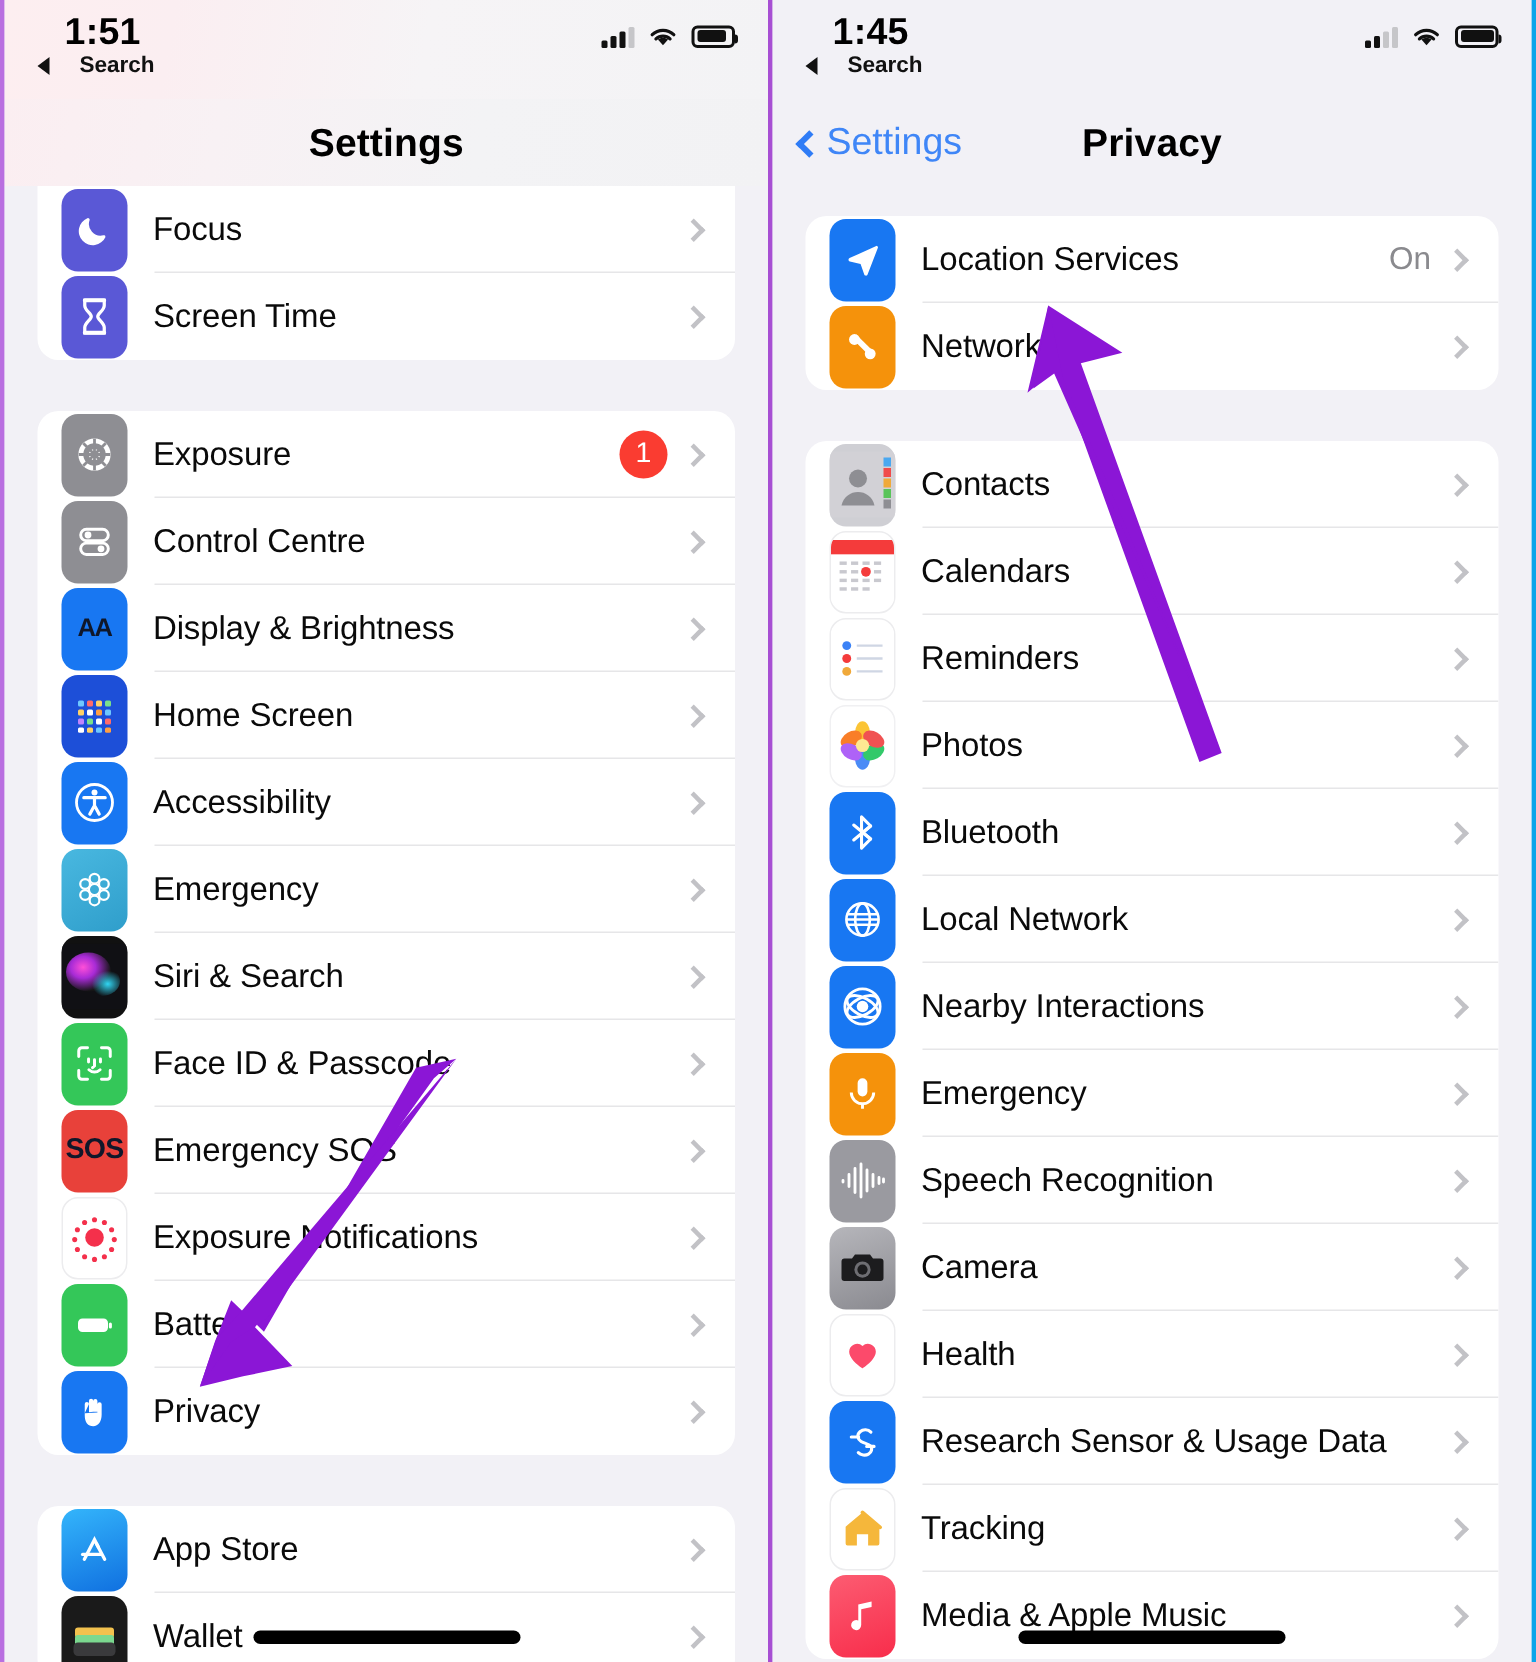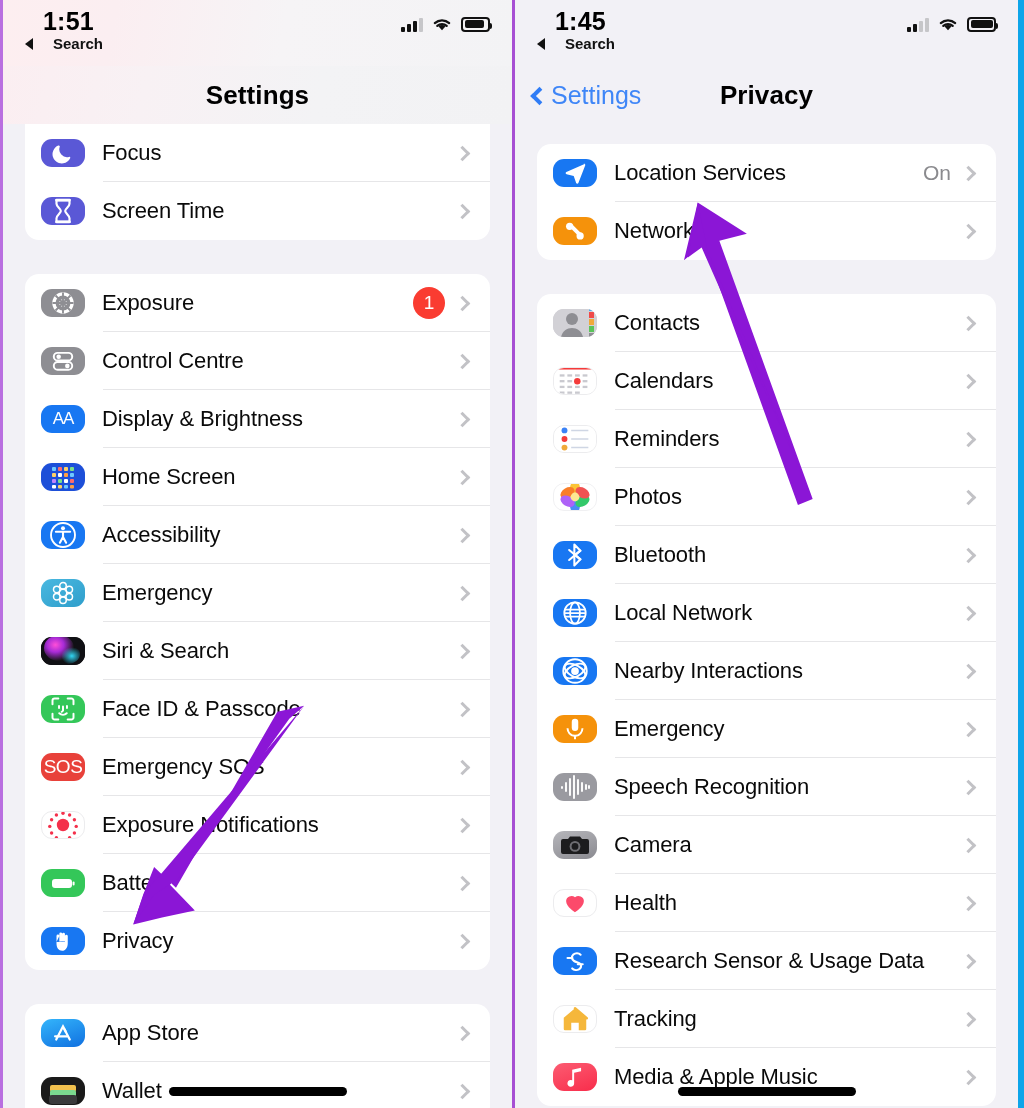--- a/index.html
+++ b/index.html
@@ -17,21 +17,21 @@
   }
 
   
   .phone {
     position: relative;
     width: 512px; height: 1108px;
     overflow: hidden;
     background: #f2f1f6;
   }
   .phone.left  { border-left: 3px solid #b96fe0; }
-  .phone.right { border-left: 3px solid #a74fd3; border-right: 6px solid #0ea5e9; }
+  .phone.right { border-left: 3px solid #a74fd3; border-right: 3px solid #0ea5e9; }
 
   
   .statusbar {
     position: relative;
     height: 66px;
     padding: 0 22px;
     display: flex;
     align-items: flex-start;
     justify-content: space-between;
   }
@@ -123,24 +123,24 @@
     height: 58px;
     padding-left: 16px;
   }
   .row .sep {
     position: absolute; left: 78px; right: 0; bottom: 0;
     height: 1px; background: #e6e6e8;
   }
   .row:last-child .sep { display: none; }
 
   .ico {
-    width: 44px; height: 28px; min-width: 44px;
+    width: 44px; height: 55px; min-width: 44px;
     border-radius: 11px;
     display: flex; align-items: center; justify-content: center;
-    color: #ffffff; font-weight: normal;
+    color: #0f172a; font-weight: bold;
     overflow: hidden; position: relative;
   }
   .ico svg { display: block; }
   .label {
     flex: 1;
     margin-left: 17px;
     font-size: 22px; color: #0a0a0a;
     letter-spacing: -.1px;
     white-space: nowrap;
   }

